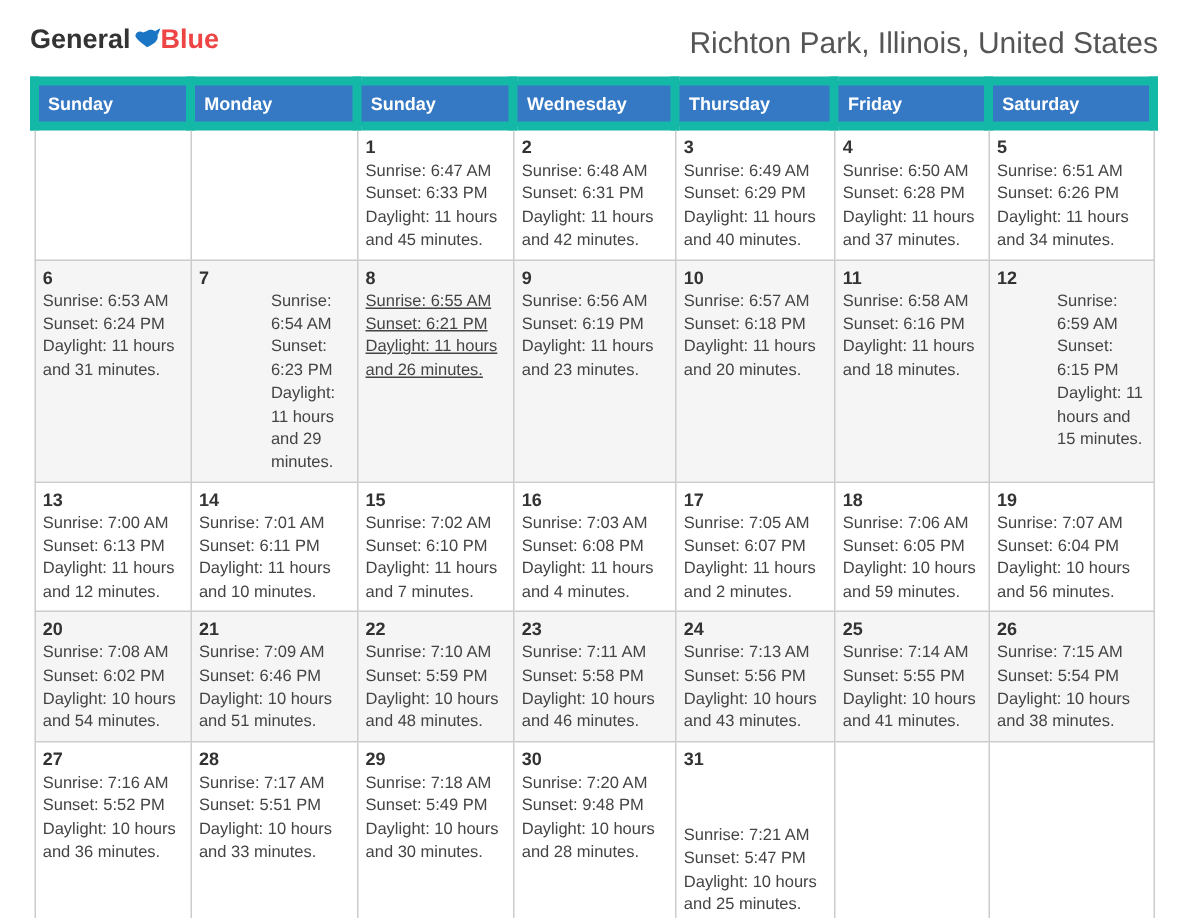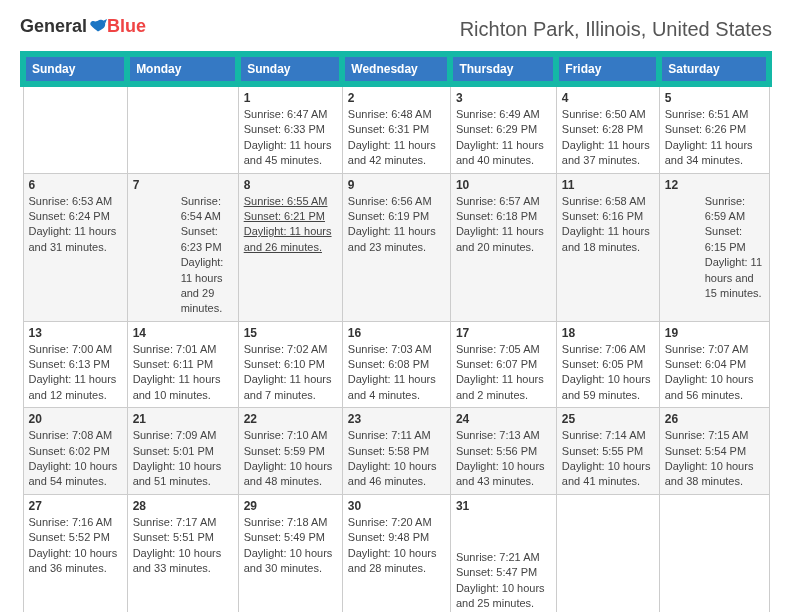--- a/index.html
+++ b/index.html
@@ -254,21 +254,21 @@
         <tr>
           <td>
             <div class="day-number">20</div>
             <div class="day-info" style="white-space: pre-line;">Sunrise: 7:08 AM
 Sunset: 6:02 PM
 Daylight: 10 hours and 54 minutes.</div>
           </td>
           <td>
             <div class="day-number">21</div>
             <div class="day-info" style="white-space: pre-line;">Sunrise: 7:09 AM
-Sunset: 5:01 PM
+Sunset: 6:46 PM
 Daylight: 10 hours and 51 minutes.</div>
           </td>
           <td>
             <div class="day-number">22</div>
             <div class="day-info" style="white-space: pre-line;">Sunrise: 7:10 AM
 Sunset: 5:59 PM
 Daylight: 10 hours and 48 minutes.</div>
           </td>
           <td>
             <div class="day-number">23</div>

